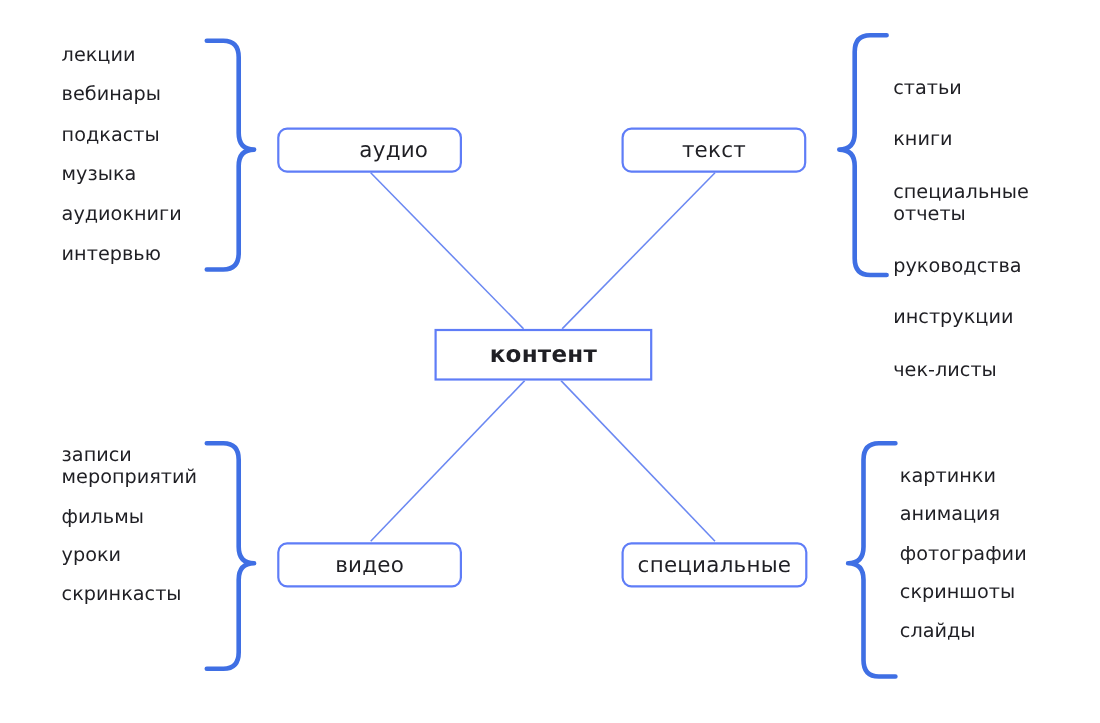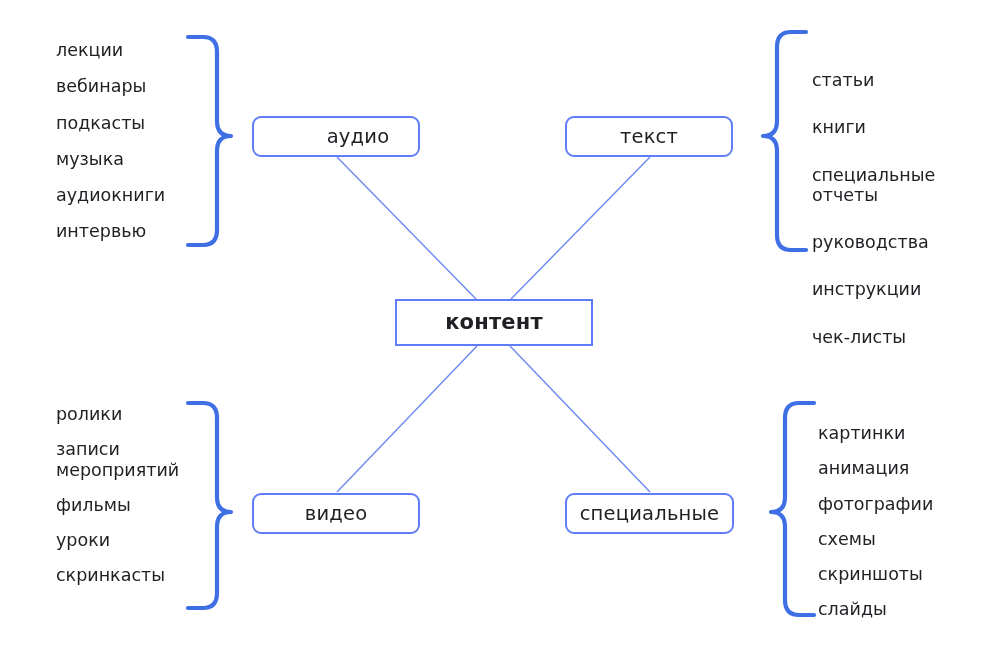--- a/index.html
+++ b/index.html
@@ -192,30 +192,28 @@
     <div class="leaf-item">статьи</div>
     <div class="leaf-item">книги</div>
     <div class="leaf-item">специальные
 отчеты</div>
     <div class="leaf-item">руководства</div>
     <div class="leaf-item">инструкции</div>
     <div class="leaf-item">чек-листы</div>
   </div>
 
   <div class="leaf-list" id="list-video">
-    <div class="leaf-item">ролики</div>
     <div class="leaf-item">записи
 мероприятий</div>
     <div class="leaf-item">фильмы</div>
     <div class="leaf-item">уроки</div>
     <div class="leaf-item">скринкасты</div>
   </div>
 
   <div class="leaf-list" id="list-images">
     <div class="leaf-item">картинки</div>
     <div class="leaf-item">анимация</div>
     <div class="leaf-item">фотографии</div>
-    <div class="leaf-item">схемы</div>
     <div class="leaf-item">скриншоты</div>
     <div class="leaf-item">слайды</div>
   </div>
 
 </div>
 
 </body></html>

